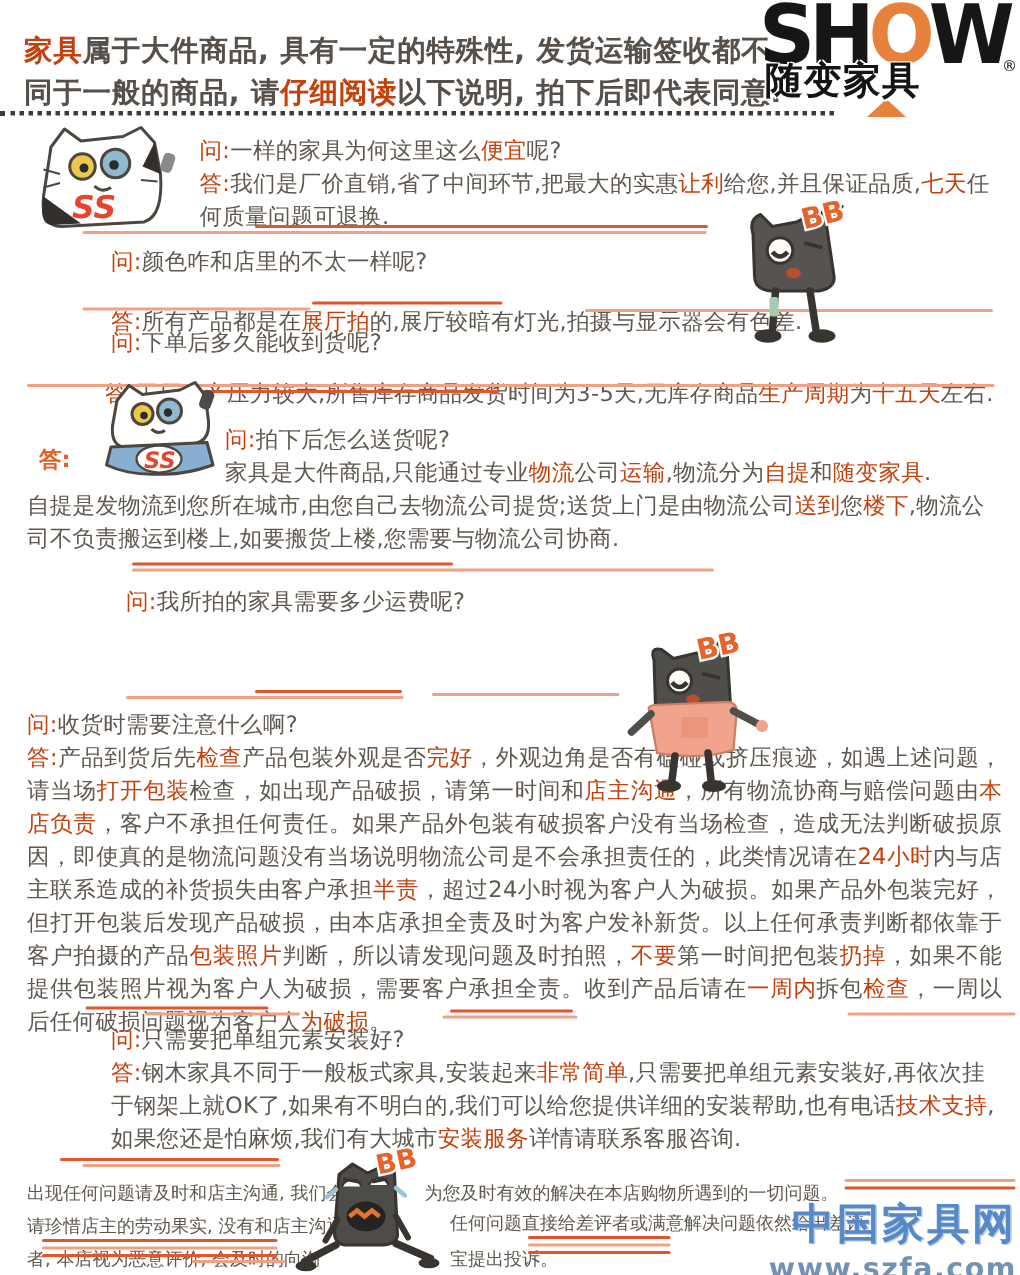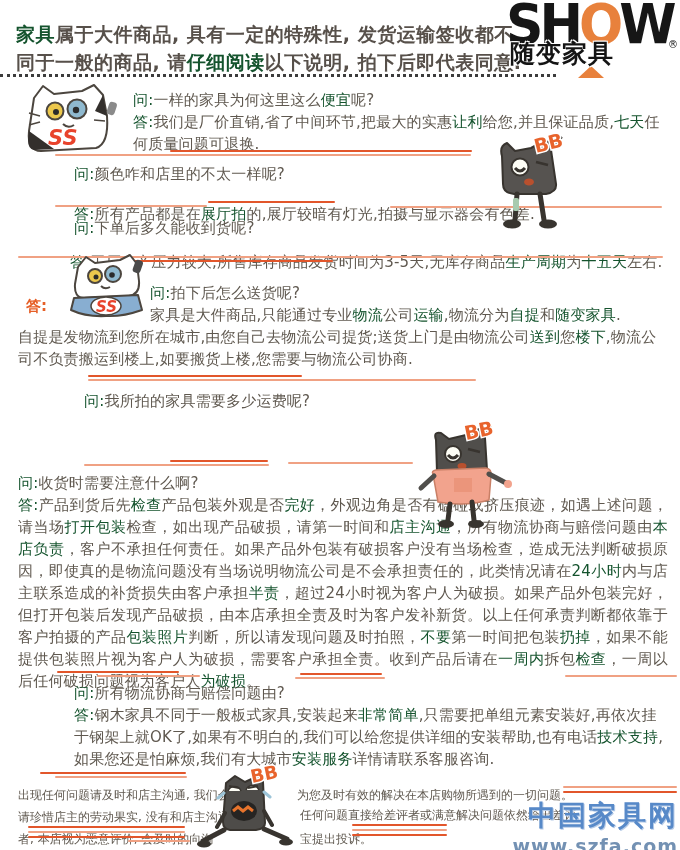--- a/index.html
+++ b/index.html
@@ -1,20 +1,20 @@
 <!DOCTYPE html>
 <html><head>
 <meta charset="utf-8">
 <style>
   html,body{margin:0;padding:0;background:#fff;}
   .page{position:relative;width:680px;height:850px;background:#ffffff;overflow:hidden;
         font-family:"DejaVu Sans",sans-serif;color:#5f584f;}
   .t{position:absolute;font-size:15px;line-height:22px;letter-spacing:0.2px;color:#5f584f;}
   .nw{white-space:nowrap;}
-  .hl{color:#14532d;}
+  .hl{color:#c2410c;}
   .hdr-line{position:absolute;left:16px;width:505px;font-size:19px;font-weight:bold;
             line-height:28px;letter-spacing:0.5px;color:#57504a;white-space:nowrap;}
   .dotline{position:absolute;top:74px;left:0;width:556px;border-bottom:3px dotted #3c3c3c;}
   .ln{position:absolute;height:2px;background:#f0a183;border-radius:2px;}
   .ln.dk{background:#e2562b;}
   .logo{position:absolute;left:506px;top:2px;width:172px;height:76px;}
   .logo .show{position:absolute;top:-8px;left:0;font-size:52px;font-weight:900;color:#161616;
               letter-spacing:-4px;transform:scaleY(1.05);}
   .logo .show .o{color:#e8813c;}
   .logo .brand{position:absolute;bottom:8px;left:4px;font-size:25px;font-weight:900;color:#141414;
@@ -78,29 +78,29 @@
   <div class="ln" style="left:288px;top:462px;width:125px"></div>
 
   <div class="t nw" style="left:18px;top:472px"><span class="hl">问:</span><span>收货时需要注意什么啊?</span></div>
   <div class="t" style="left:18px;top:494px;width:650px;text-align:justify"><span class="hl">答:</span><span>产品到货后先</span><span class="hl">检查</span><span>产品包装外观是否</span><span class="hl">完好</span><span>，外观边角是否有磕碰或挤压痕迹，如遇上述问题，请当场</span><span class="hl">打开包装</span><span>检查，如出现产品破损，请第一时间和</span><span class="hl">店主沟通</span><span>，所有物流协商与赔偿问题由</span><span class="hl">本店负责</span><span>，客户不承担任何责任。如果产品外包装有破损客户没有当场检查，造成无法判断破损原因，即使真的是物流问题没有当场说明物流公司是不会承担责任的，此类情况请在</span><span class="hl">24小时</span><span>内与店主联系造成的补货损失由客户承担</span><span class="hl">半责</span><span>，超过24小时视为客户人为破损。如果产品外包装完好，但打开包装后发现产品破损，由本店承担全责及时为客户发补新货。以上任何承责判断都依靠于客户拍摄的产品</span><span class="hl">包装照片</span><span>判断，所以请发现问题及时拍照，</span><span class="hl">不要</span><span>第一时间把包装</span><span class="hl">扔掉</span><span>，如果不能提供包装照片视为客户人为破损，需要客户承担全责。收到产品后请在</span><span class="hl">一周内</span><span>拆包</span><span class="hl">检查</span><span>，一周以后任何破损问题视为客户人</span><span class="hl">为破损</span><span>。</span></div>
   <div class="ln dk" style="left:57px;top:671px;width:122px"></div>
   <div class="ln" style="left:97px;top:675px;width:103px"></div>
   <div class="ln dk" style="left:300px;top:673px;width:82px"></div>
   <div class="ln" style="left:295px;top:677px;width:90px"></div>
   <div class="ln" style="left:565px;top:675px;width:112px"></div>
 
-  <div class="t nw" style="left:74px;top:682px"><span class="hl">问:</span><span>所有物流协商与赔偿问题由?</span></div>
+  <div class="t nw" style="left:74px;top:682px"><span class="hl">问:</span><span>只需要把单组元素安装好?</span></div>
   <div class="t" style="left:74px;top:704px;width:590px"><span class="hl">答:</span><span>钢木家具不同于一般板式家具,安装起来</span><span class="hl">非常简单</span><span>,只需要把单组元素安装好,再依次挂于钢架上就OK了,如果有不明白的,我们可以给您提供详细的安装帮助,也有电话</span><span class="hl">技术支持</span><span>,如果您还是怕麻烦,我们有大城市</span><span class="hl">安装服务</span><span>详情请联系客服咨询.</span></div>
   <div class="ln dk" style="left:40px;top:772px;width:146px"></div>
   <div class="ln" style="left:55px;top:776px;width:132px"></div>
 
   <div class="foot" style="left:18px;top:784px">出现任何问题请及时和店主沟通, 我们会</div>
   <div class="foot" style="left:18px;top:806px">请珍惜店主的劳动果实, 没有和店主沟通</div>
   <div class="foot" style="left:18px;top:828px">者, 本店视为恶意评价, 会及时的向淘</div>
-  <div class="foot" style="left:297px;top:784px">为您及时有效的解决在本店购物所遇到的一切问题。</div>
+  <div class="foot" style="left:283px;top:784px">为您及时有效的解决在本店购物所遇到的一切问题。</div>
   <div class="foot" style="left:300px;top:804px">任何问题直接给差评者或满意解决问题依然给出差评</div>
   <div class="foot" style="left:300px;top:828px">宝提出投诉。</div>
 
   <div class="ln dk" style="left:28px;top:826px;width:157px"></div>
   <div class="ln" style="left:28px;top:831px;width:157px"></div>
   <div class="ln dk" style="left:28px;top:836px;width:157px"></div>
   <div class="ln" style="left:128px;top:840px;width:62px"></div>
   <div class="ln dk" style="left:352px;top:824px;width:95px"></div>
   <div class="ln" style="left:352px;top:829px;width:95px"></div>
   <div class="ln dk" style="left:352px;top:834px;width:95px"></div>

